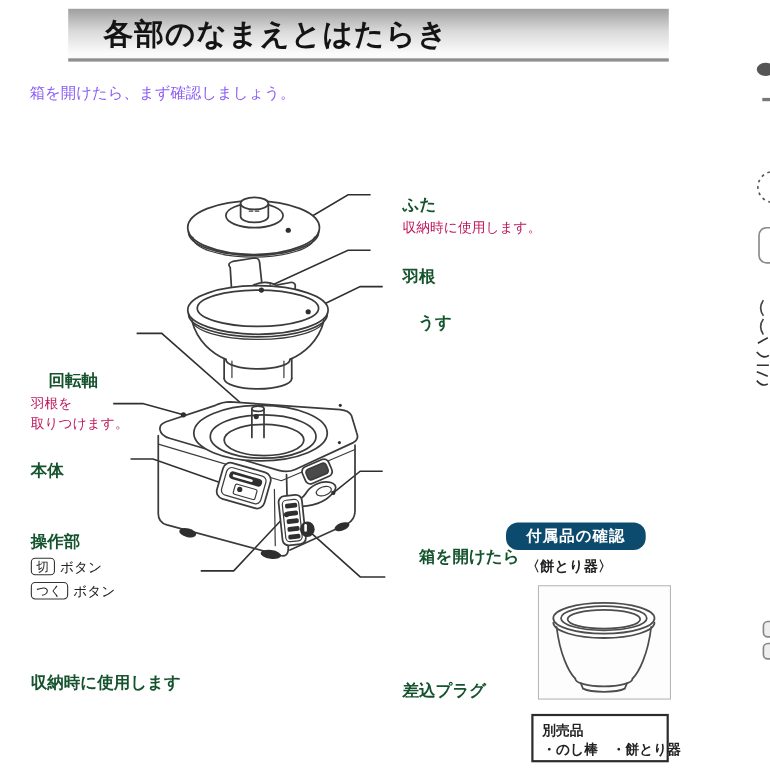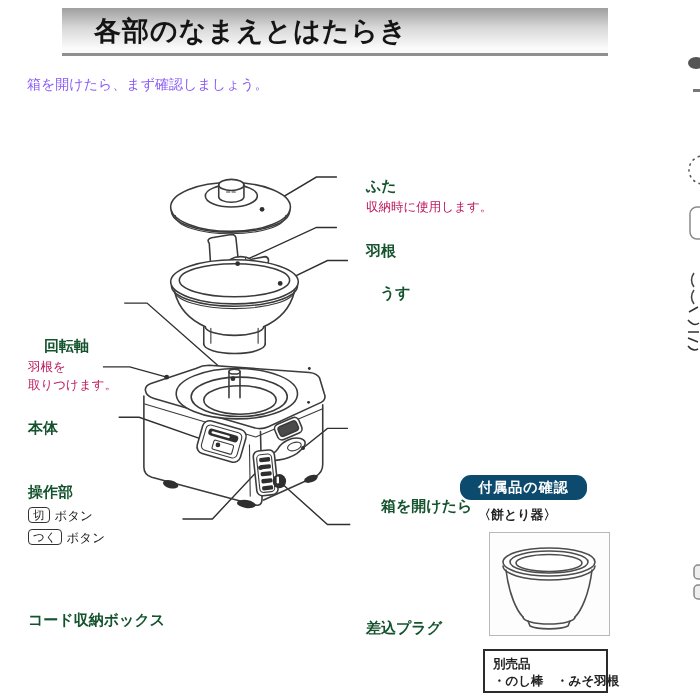--- a/index.html
+++ b/index.html
@@ -196,21 +196,21 @@
 <div class="abs part-label" style="left:28px;top:483px">操作部</div>
 <div class="abs btn-row" style="left:28px;top:507px">
   <span class="key-cap">切</span><span>ボタン</span>
 </div>
 <div class="abs btn-row" style="left:28px;top:529px">
   <span class="key-cap">つく</span><span>ボタン</span>
 </div>
 
 <div class="abs part-label" style="left:381px;top:497px">箱を開けたら</div>
 
-<div class="abs part-label" style="left:28px;top:611px">コード収納ボックス</div>
+<div class="abs part-label" style="left:28px;top:611px">収納時に使用します</div>
 
 <div class="abs part-label" style="left:366px;top:619px">差込プラグ</div>
 
 <div class="abs acc-badge">
   <span>付属品の確認</span>
 </div>
 <div class="abs acc-item-title">〈餅とり器〉</div>
 
 <div class="abs acc-frame">
   <svg width="119" height="102" viewBox="0 0 119 102">
@@ -222,21 +222,21 @@
       <path d="M16,37 C19,62 27,78 33,84"></path>
       <path d="M102,37 C99,62 91,78 85,84"></path>
       <path d="M33,84 A26,7 0 0 0 85,84"></path>
       <path d="M38,88 L40,93 A21,5 0 0 0 78,93 L80,88"></path>
     </g>
   </svg>
 </div>
 
 <div class="abs opt-box">
   <div class="t">別売品</div>
-  <div class="i">・のし棒　・みそ羽根</div>
+  <div class="i">・のし棒　・餅とり器</div>
 </div>
 
 <svg class="abs" style="left:680px;top:40px" width="20" height="620" viewBox="0 0 20 620">
   <g stroke="#555" fill="none" stroke-width="1.5">
     <ellipse cx="16" cy="23" rx="8" ry="6" fill="#555" stroke="none"></ellipse>
     <rect x="13" y="49" width="8" height="3" fill="#777" stroke="none"></rect>
     <circle cx="23" cy="130" r="14" stroke-dasharray="2.5,3.5"></circle>
     <rect x="10" y="167" width="18" height="32" rx="7" stroke="#8a8a8a" fill="#fff"></rect>
     <path d="M14,233 q-5,7 0,14 M14,250 q-5,7 0,14" stroke="#444"></path>
     <path d="M9,272 l9,-5 M8,280 q6,7 11,3 M8,292 h11 M8,298 l10,4 M8,306 q5,6 10,3" stroke="#333"></path>

